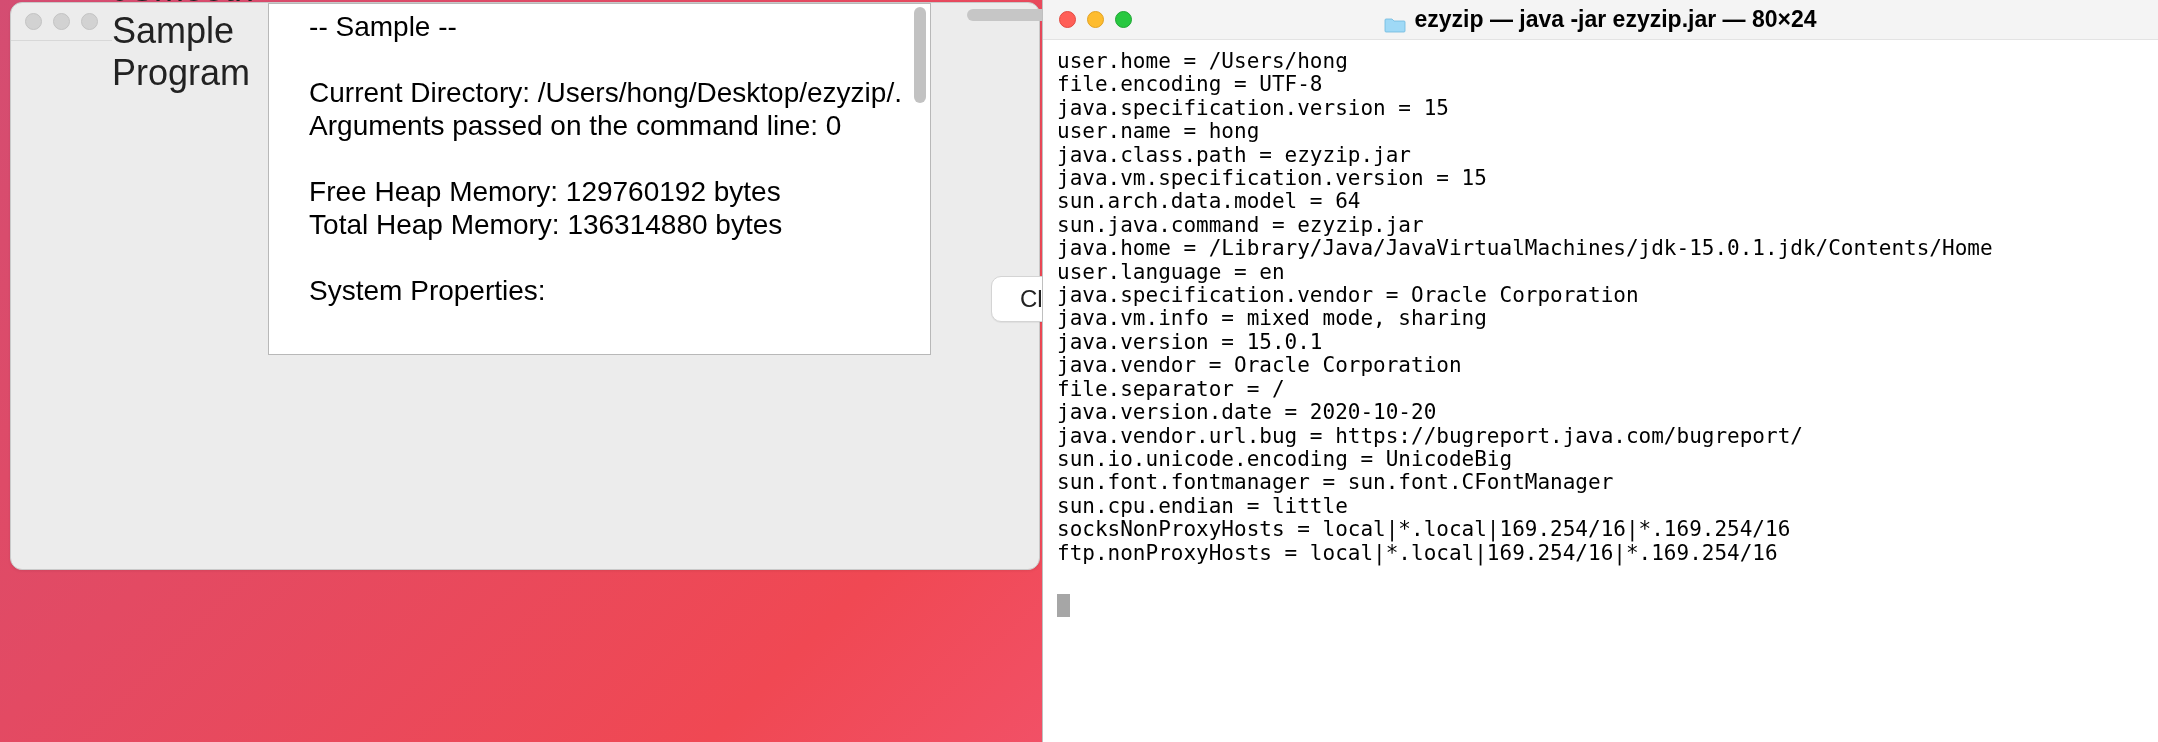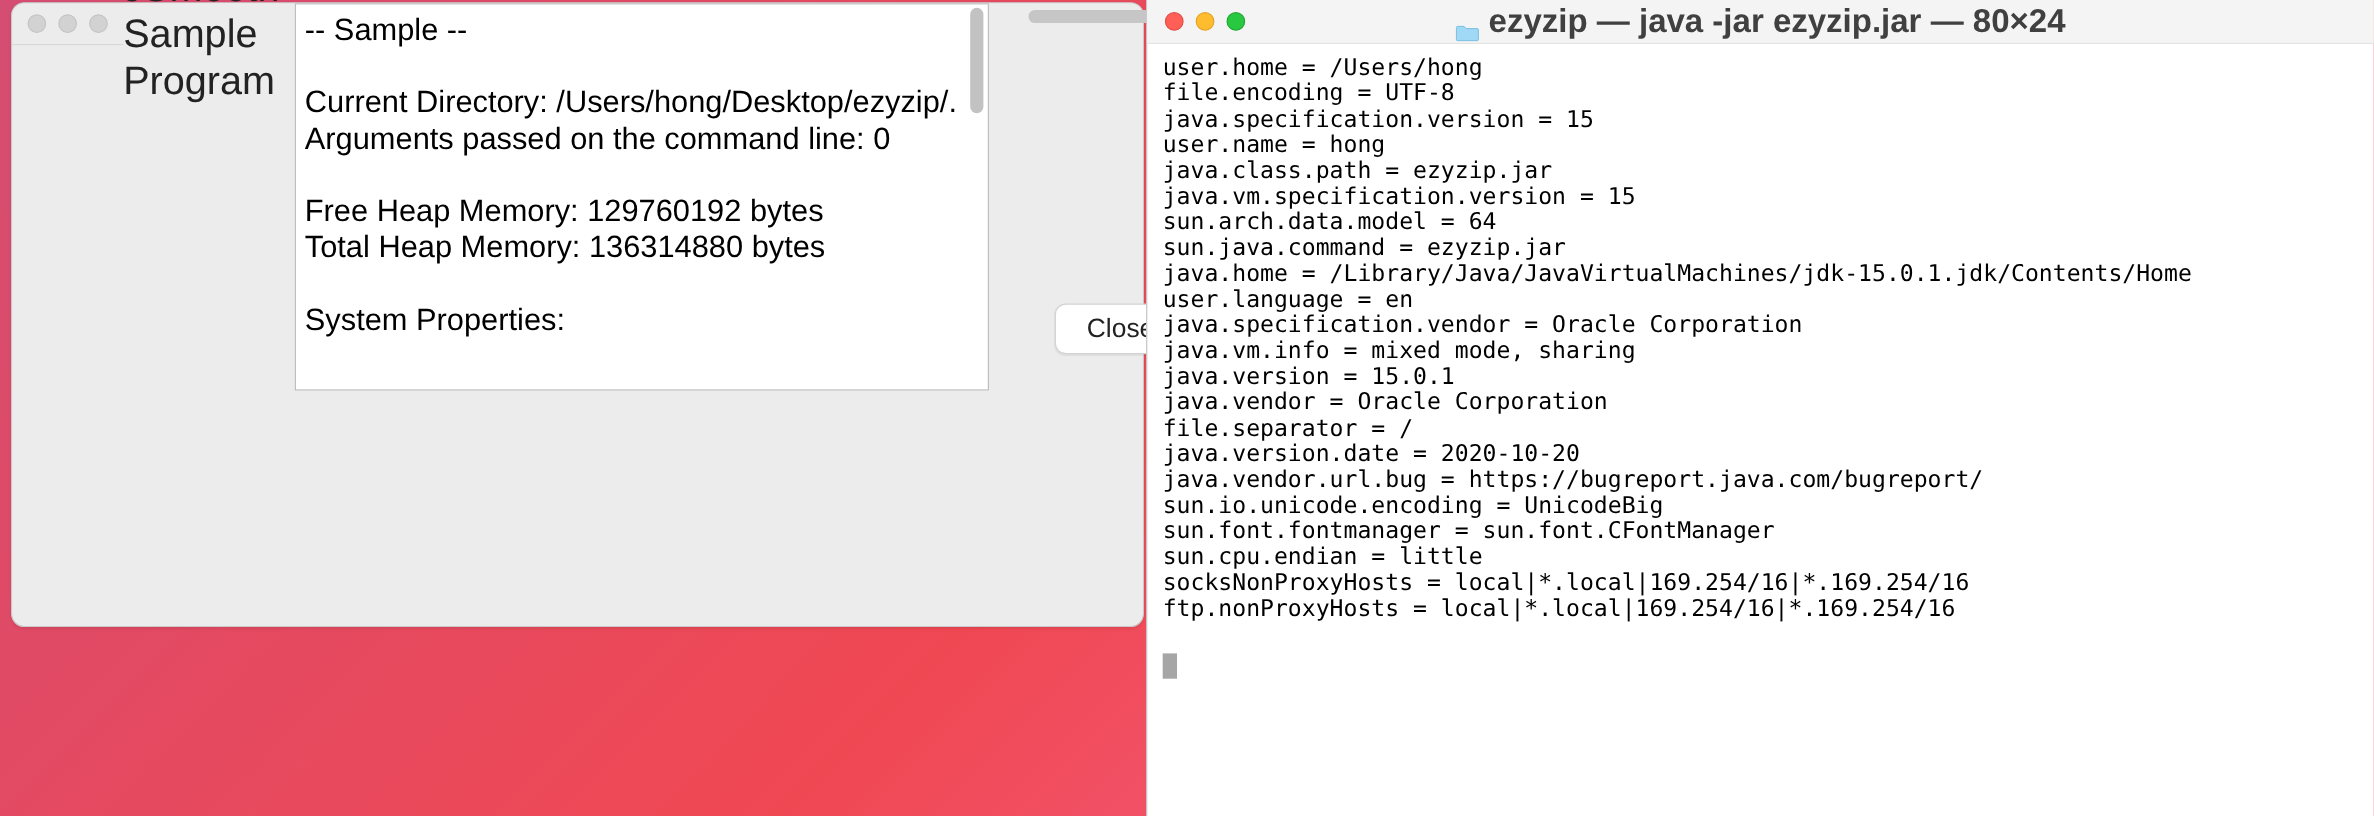--- a/index.html
+++ b/index.html
@@ -61,20 +61,21 @@
   }
   .text-content {
     flex: 1;
     padding: 6px 8px 0 8px;
     font-size: 28px;
     line-height: 33px;
     white-space: pre;
     overflow: hidden;
     color: #000;
     font-family: -apple-system, "Helvetica Neue", Helvetica, Arial, sans-serif;
+    margin-left: 32px;
   }
   .v-scrollbar {
     width: 20px;
     position: relative;
   }
   .v-thumb {
     position: absolute;
     top: 3px; left: 4px;
     width: 12px; height: 96px;
     background: #c2c2c2;
@@ -133,23 +134,23 @@
     border-bottom: 1px solid #e3e3e3;
     display: flex;
     align-items: center;
     padding: 0 16px;
     position: relative;
   }
   .term-title {
     position: absolute;
     left: 0; right: 0;
     text-align: center;
-    font-size: 30px;
+    font-size: 23px;
     font-weight: 600;
-    color: #404040;
+    color: #000000;
     display: flex;
     align-items: center;
     justify-content: center;
     gap: 8px;
     pointer-events: none;
   }
   .folder-icon {
     width: 22px; height: 16px;
     display: inline-block;
   }

